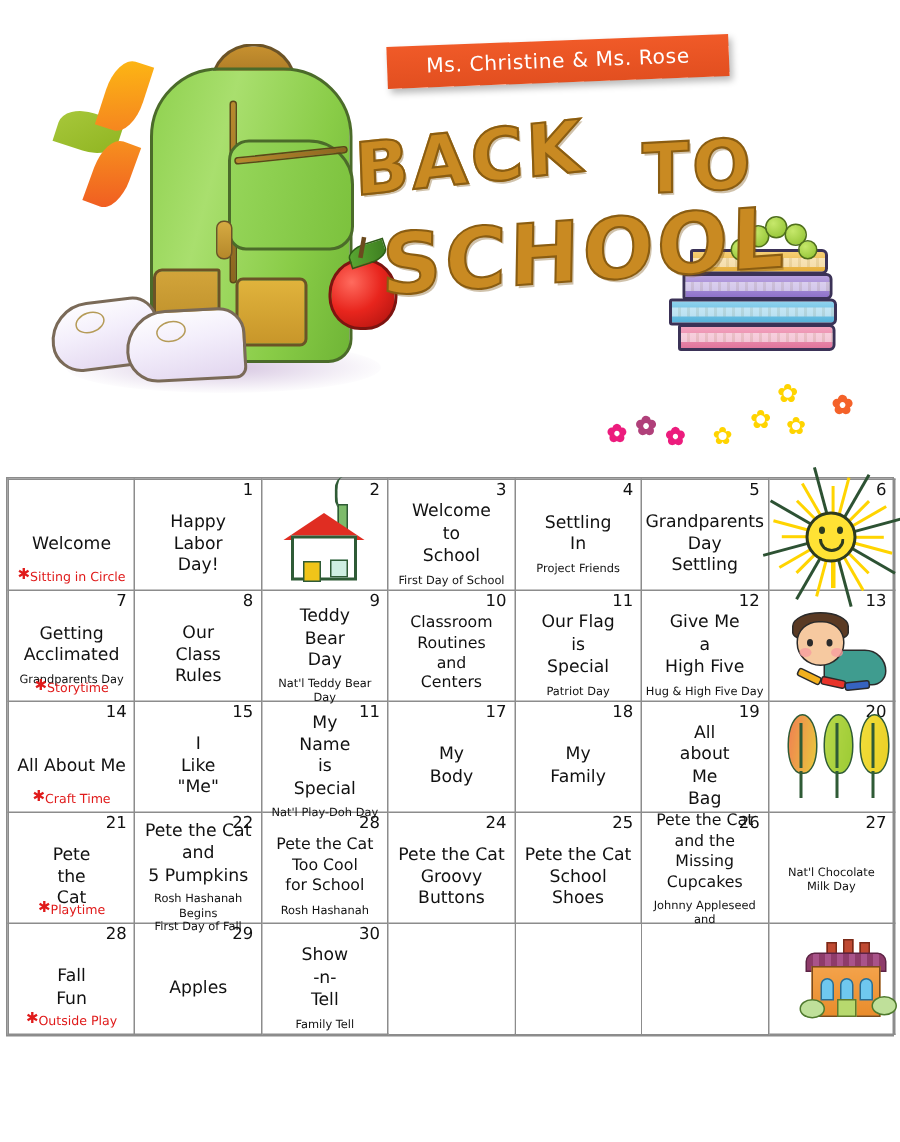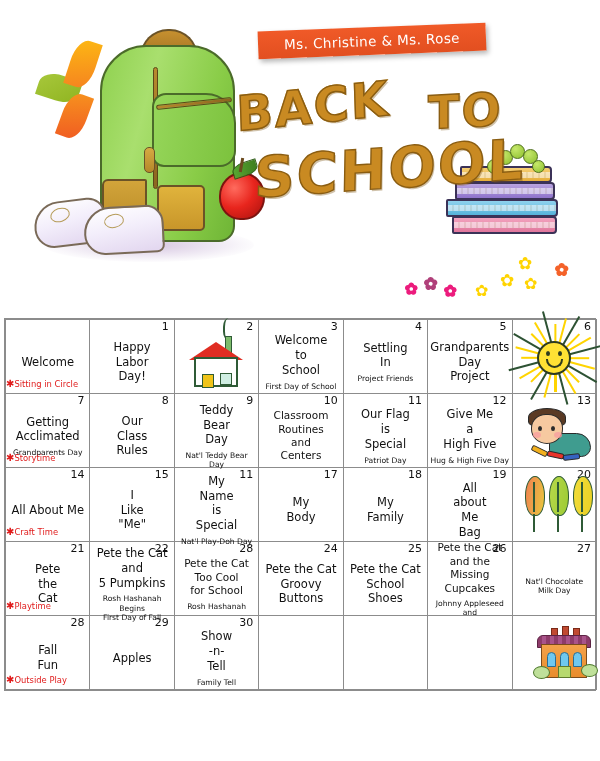--- a/index.html
+++ b/index.html
@@ -385,21 +385,21 @@
     font-size: 10px;
     vertical-align: top;
     position: relative;
     top: -2px;
   }
   .cell-bottom {
     position: absolute;
     left: 0; right: 0; bottom: 2px;
     display: flex;
     flex-direction: column;
-    align-items: flex-start;
+    align-items: center;
   }
 
   
   .art { position: absolute; pointer-events: none; }
 
   
   .sun-core {
     position: absolute;
     left: 50%; top: 50%;
     width: 34px; height: 34px;
@@ -701,21 +701,21 @@
                 <div class="main-text">Settling
 In</div>
                 <div class="sub-text">Project Friends</div>
               </div>
             </td>
             <td class="day">
               <div class="daynum">5</div>
               <div class="cell-inner">
                 <div class="main-text">Grandparents
 Day
-Project</div>
+Settling</div>
               </div>
             </td>
             <td class="day">
               <div class="daynum">6</div>
               <div class="art" style="inset: 6px 0px 4px;">
                 <div style="position: absolute; left: 50%; top: 50%; width: 0px; height: 0px;">
                   <div class="sun-ray" style="height: 20px; transform: rotate(0deg) translateY(14px);"></div>
                   <div class="sun-ray" style="height: 27px; transform: rotate(15deg) translateY(14px);"></div>
                   <div class="sun-ray dark" style="height: 34px; transform: rotate(30deg) translateY(14px);"></div>
                   <div class="sun-ray" style="height: 20px; transform: rotate(45deg) translateY(14px);"></div>

